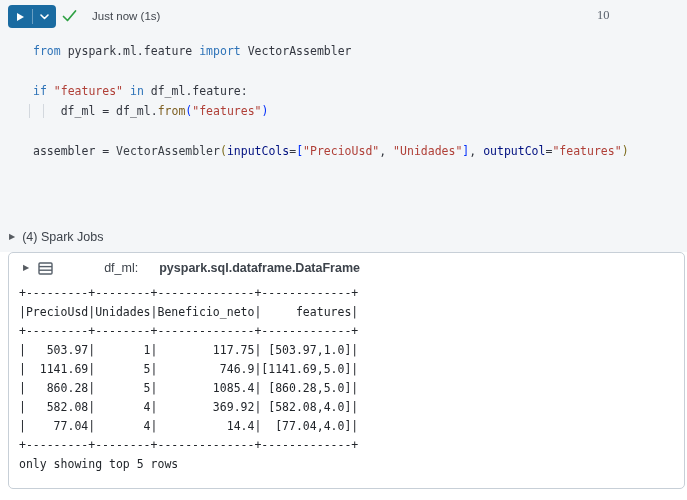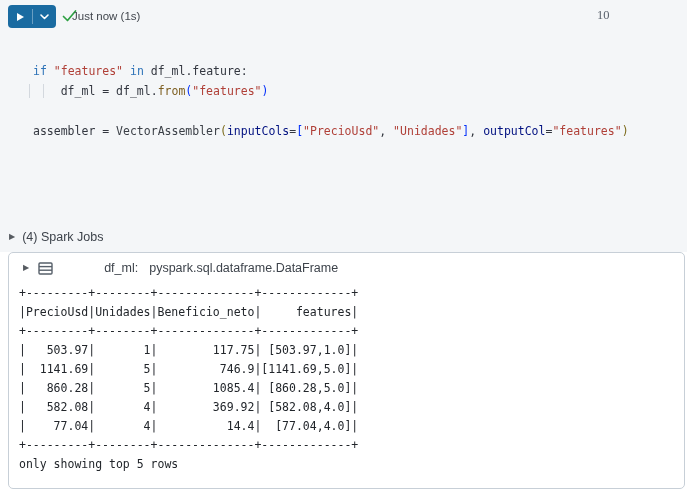--- a/index.html
+++ b/index.html
@@ -10,21 +10,21 @@
   
   .cell{position:absolute;left:0;top:0;width:687px;height:252px;background:#f4f6f8;}
   
   .runbtn{position:absolute;left:8px;top:5px;width:48px;height:23px;background:#1a6ba1;
     border-radius:4px;display:flex;align-items:stretch;cursor:pointer;}
   .runbtn .half{flex:1;display:flex;align-items:center;justify-content:center;}
   .runbtn .sep{width:1px;background:rgba(255,255,255,0.35);margin:4px 0;}
   .play-tri{width:0;height:0;border-left:7px solid #ffffff;
     border-top:4.5px solid transparent;border-bottom:4.5px solid transparent;margin-left:2px;}
   .statusrow-check{position:absolute;left:62px;top:9px;width:15px;height:14px;}
-  .status-text{position:absolute;left:72px;top:10px;font-size:11.5px;color:#42474e;}
+  .status-text{position:absolute;left:92px;top:10px;font-size:11.5px;color:#42474e;}
   .cell-count{position:absolute;left:597px;top:8px;font-size:12.5px;color:#5a626d;font-family:Liberation Serif, serif;}
   
   .code{position:absolute;left:33px;top:41px;font-family:"DejaVu Sans Mono","Liberation Mono",monospace;
     font-size:11.5px;color:#333740;}
   .cl{height:20px;line-height:20px;white-space:pre;position:relative;}
   .t-p{color:#333740}
   .t-kw{color:#2e73b8}
   .t-str{color:#b04038}
   .t-fn{color:#7d5e1f}
   .t-cls{color:#3a3f46}
@@ -38,21 +38,21 @@
   
   .sparkjobs{position:absolute;left:9px;top:228px;height:18px;display:flex;align-items:center;gap:7px;
     font-size:12.5px;color:#3d434b;cursor:pointer;}
   .tri{font-size:8px;color:#565b61;line-height:1;}
   
   .outbox{position:absolute;left:8px;top:252px;width:677px;height:237px;box-sizing:border-box;
     background:#ffffff;border:1px solid #c7cfd7;border-radius:5px;}
   .outhead{position:absolute;left:14px;top:8px;display:flex;align-items:center;gap:9px;
     font-size:12.5px;color:#3d434b;cursor:pointer;}
   .outhead .dfname{color:#3d434b;margin-left:42px;}
-  .outhead .dftype{color:#3d434b;margin-left:2px;}
+  .outhead .dftype{color:#3d434b;margin-left:12px;font-weight:bold;}
   .showout{position:absolute;left:10px;top:31px;margin:0;
     font-family:"DejaVu Sans Mono","Liberation Mono",monospace;font-size:11.5px;line-height:19px;
     color:#22262b;white-space:pre;}
 </style>
 </head>
 <body>
 
 <div class="cell">
 
   <div class="runbtn">
@@ -67,20 +67,21 @@
     </div>
   </div>
 
   <svg class="statusrow-check" viewBox="0 0 15 14">
     <polyline points="1.5,7.5 5.5,11.5 13.5,2" fill="none" stroke="#2ea043" stroke-width="1.7" stroke-linecap="round" stroke-linejoin="round"></polyline>
   </svg>
   <span class="status-text">Just now (1s)</span>
   <span class="cell-count">10</span>
 
   <div class="code" id="code">
+      <div class="cl"><span class="t-kw">from</span><span class="t-p"> pyspark.ml.feature </span><span class="t-kw">import</span><span class="t-p"> VectorAssembler</span></div>
       <div class="cl"></div>
       <div class="cl"><span class="t-kw">if</span><span class="t-p"> </span><span class="t-str">"features"</span><span class="t-p"> </span><span class="t-kw">in</span><span class="t-p"> df_ml.feature:</span></div>
       <div class="cl"><span class="t-guide1"></span><span class="t-guide2"></span><span class="t-p">    df_ml = df_ml.</span><span class="t-fn">from</span><span class="t-bb">(</span><span class="t-str">"features"</span><span class="t-bb">)</span></div>
       <div class="cl"></div>
       <div class="cl"><span class="t-p">assembler = </span><span class="t-cls">VectorAssembler</span><span class="t-bg">(</span><span class="t-param">inputCols</span><span class="t-p">=</span><span class="t-bb">[</span><span class="t-str">"PrecioUsd"</span><span class="t-p">, </span><span class="t-str">"Unidades"</span><span class="t-bb">]</span><span class="t-p">, </span><span class="t-param">outputCol</span><span class="t-p">=</span><span class="t-str">"features"</span><span class="t-bg">)</span></div>
     </div>
 
   <div class="sparkjobs">
     <span class="tri">▶</span>
     <span>(4) Spark Jobs</span>

